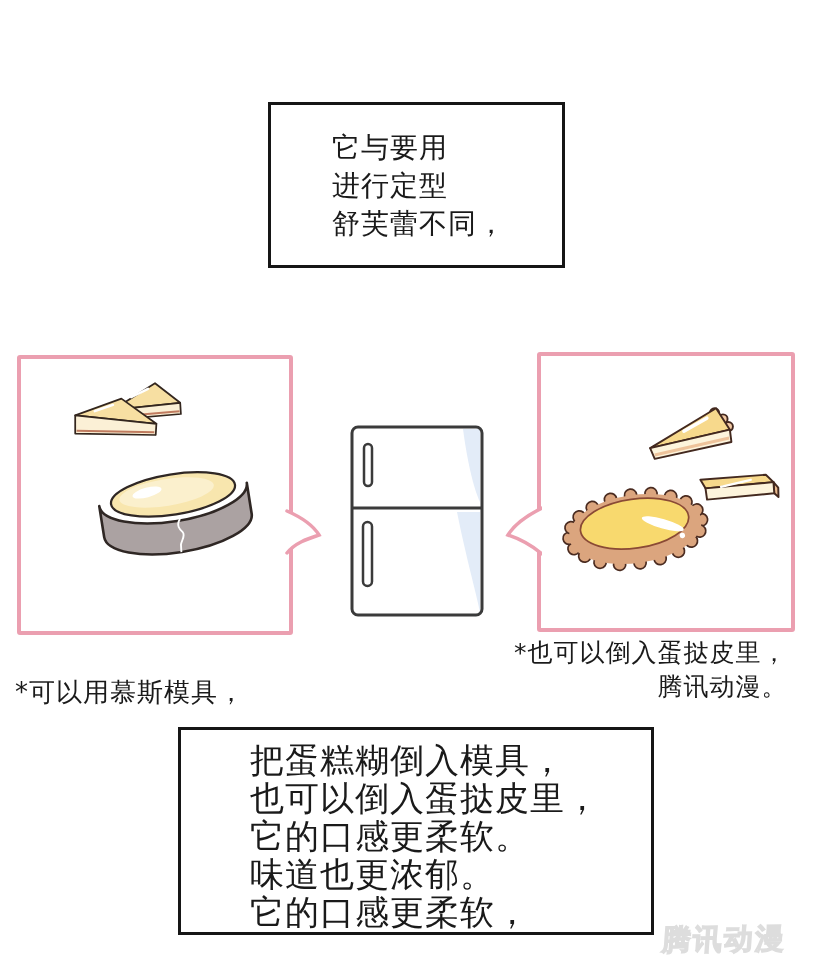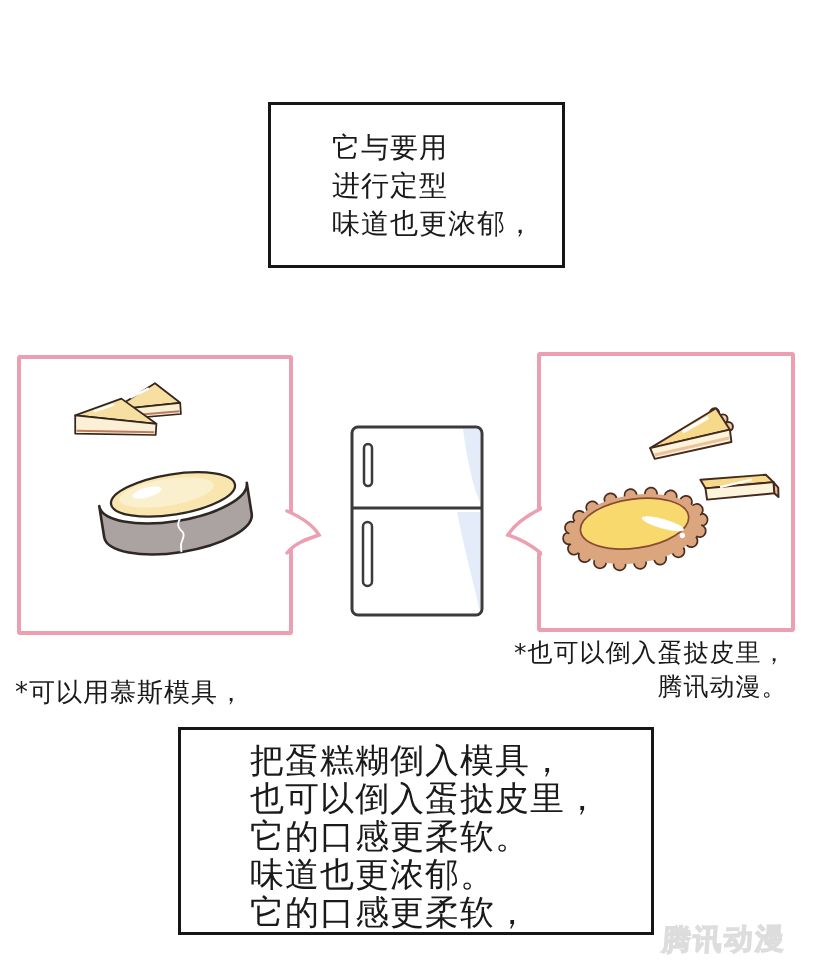--- a/index.html
+++ b/index.html
@@ -36,21 +36,21 @@
   }
 </style>
 </head>
 <body>
 
 <div class="canvas">
 
   <div class="text-box top-box">
     <div class="line">它与要用</div>
     <div class="line">进行定型</div>
-    <div class="line">味道也更浓郁，</div>
+    <div class="line">舒芙蕾不同，</div>
   </div>
 
   <div class="panel panel-left">
     <svg style="left:50px;top:20px;" width="112" height="77" viewBox="0 0 160 110">
       <g stroke="#33261e" stroke-width="2.5" stroke-linejoin="round">
         <path d="M60,44 L120,6 L156,34 Z" fill="#f7dfa2"></path>
         <path d="M60,44 L156,34 L157,50 L64,58 Z" fill="#fbf0d6"></path>
         <path d="M63,54 L155,46" stroke="#c07b5f" stroke-width="3" fill="none"></path>
         <path d="M6,52 L72,28 L122,64 Z" fill="#f7dfa2"></path>
         <path d="M6,52 L122,64 L121,80 L6,78 Z" fill="#fbf0d6"></path>

